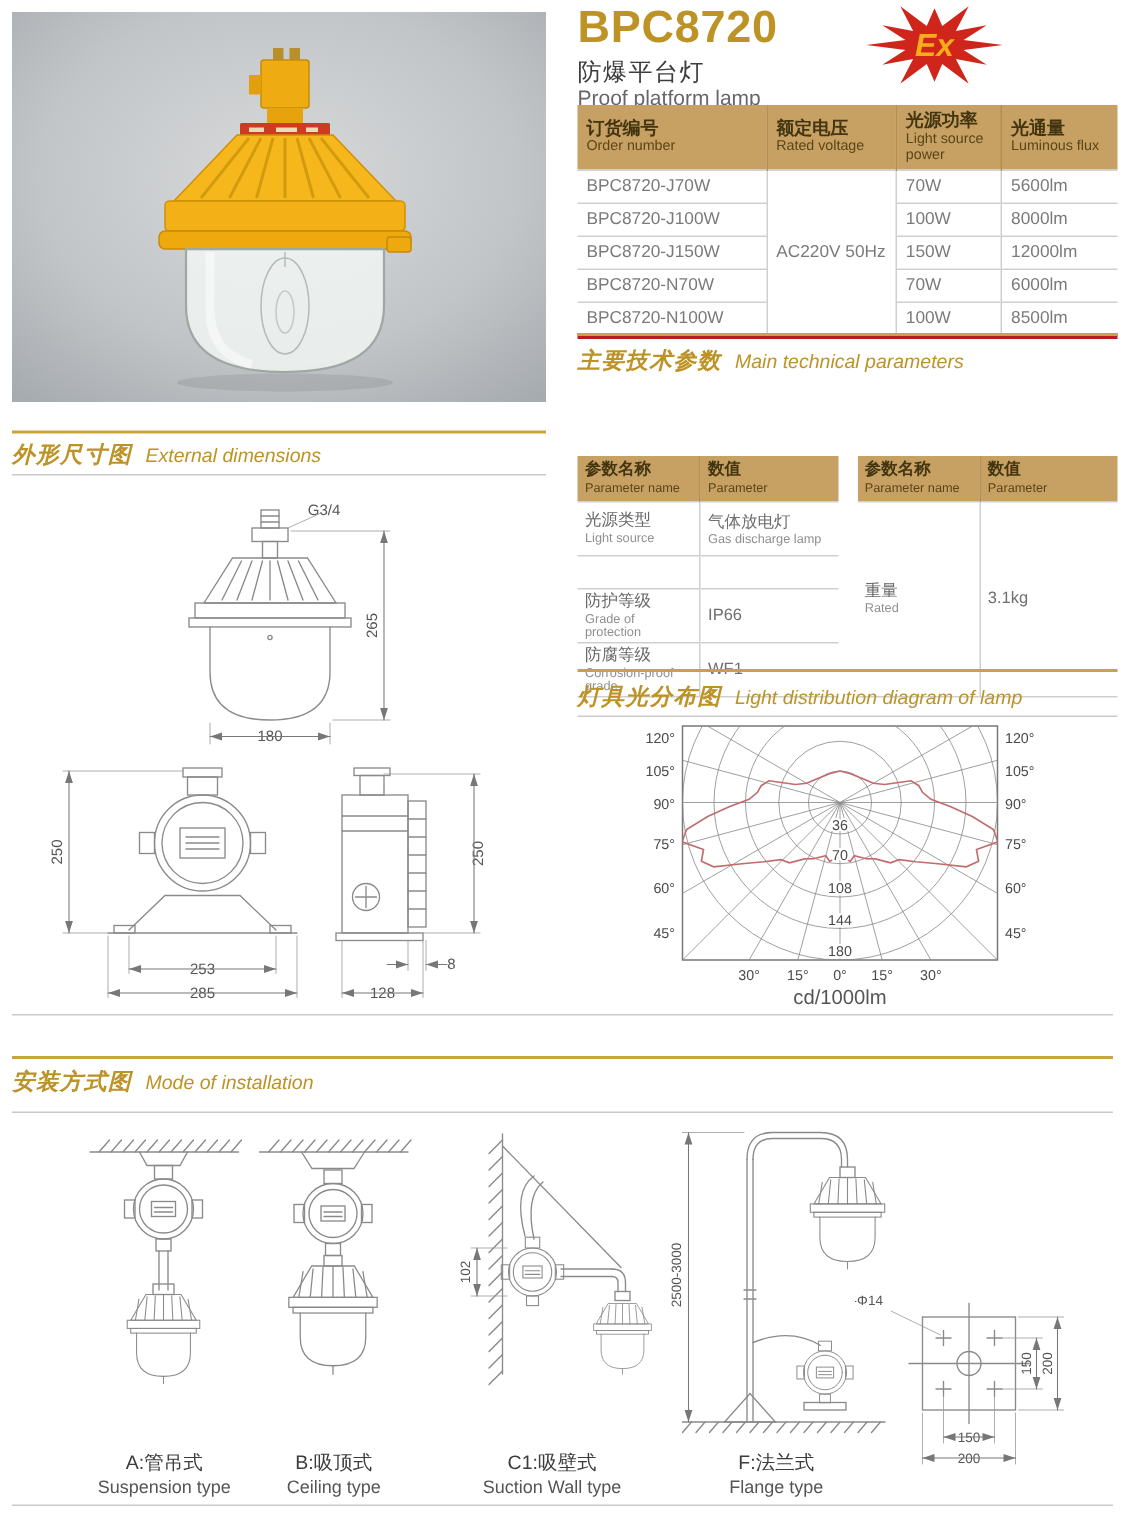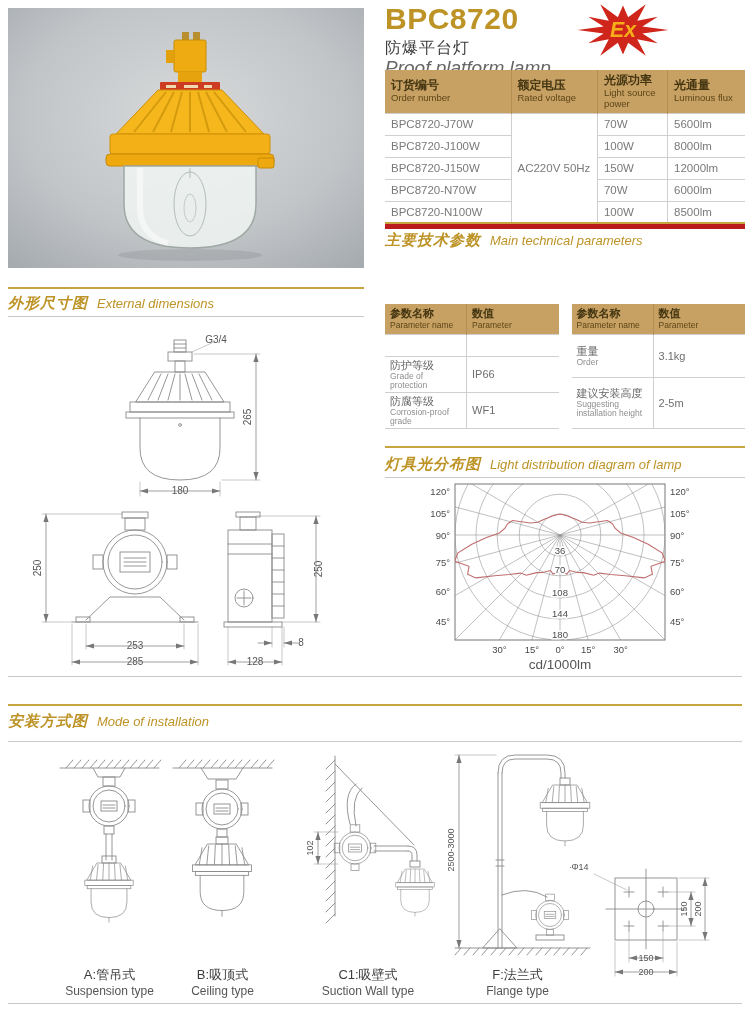--- a/index.html
+++ b/index.html
@@ -8,28 +8,28 @@
   *{box-sizing:border-box;}
   html,body{margin:0;padding:0;}
   body{width:750px;height:1015px;background:#fff;position:relative;overflow:hidden;
        font-family:"Liberation Sans","DejaVu Sans",sans-serif;}
   .abs{position:absolute;}
   .rule-gold{height:2px;background:var(--rule);}
   .rule-thin{height:1px;background:#c9c9c9;}
 
   h1.model{margin:0;font-size:30px;font-weight:bold;color:var(--gold);letter-spacing:.5px;}
   .subtitle-cn{font-size:16px;color:#3d3d3d;letter-spacing:1px;}
-  .subtitle-en{font-size:19px;color:#666;font-style:italic;}
+  .subtitle-en{font-size:14px;color:#666;}
 
   .sec-title{display:flex;align-items:baseline;gap:9px;white-space:nowrap;font-style:italic;}
   .st-cn{font-size:15px;font-weight:bold;color:var(--gold);letter-spacing:1px;}
   .st-en{font-size:13px;color:var(--gold);}
 
   table{border-collapse:collapse;table-layout:fixed;}
-  #order-table{width:360px;border-bottom:7px solid #b91c1c;}
+  #order-table{width:360px;border-bottom:4px solid #b91c1c;}
   #order-table th, .ptable th{background:var(--tan);text-align:left;font-weight:normal;
       padding:3px 6px;border-left:1px solid #b austen;}
   #order-table th{border-left:1px solid #b29055;}
   #order-table th:first-child, .ptable th:first-child{border-left:none;}
   .hcn{font-size:12px;font-weight:bold;color:#443511;line-height:1.25;}
   .hen{font-size:9.5px;color:#5c4517;line-height:1.15;}
   #order-table td{font-size:11.5px;color:#7a7a7a;padding:4px 6px;border-top:1px solid #cfcfcf;height:22px;}
   .c-volt,.c-power,.c-flux{border-left:1px solid #cfcfcf;}
   .c-volt{font-size:12px;color:#707070;}
 
@@ -310,20 +310,30 @@
             <div class="hcn">参数名称</div>
             <div class="hen">Parameter name</div>
           </th>
       <th>
             <div class="hcn">数值</div>
             <div class="hen">Parameter</div>
           </th>
     </tr>
       </thead>
     <tbody id="tp-left">
+        <tr style="height: 36px;">
+          <td class="p-name">
+            <div class="p-cn">光源类型</div>
+            <div class="p-en">Light source</div>
+          </td>
+          <td class="p-val">
+            <div>气体放电灯</div>
+            <div class="p-en">Gas discharge lamp</div>
+          </td>
+        </tr>
         <tr style="height: 22px;">
           <td class="p-name">
             <div class="p-cn"></div>
             <div class="p-en"></div>
           </td>
           <td class="p-val">
             <div></div>
           </td>
         </tr>
         <tr style="height: 30px;">
@@ -360,33 +370,24 @@
       <th>
             <div class="hcn">数值</div>
             <div class="hen">Parameter</div>
           </th>
     </tr>
       </thead>
     <tbody id="tp-right">
         <tr style="height: 34px;">
           <td class="p-name">
             <div class="p-cn">重量</div>
-            <div class="p-en">Order</div>
+            <div class="p-en">Rated</div>
           </td>
           <td class="p-val">
             <div>3.1kg</div>
-          </td>
-        </tr>
-        <tr style="height: 40px;">
-          <td class="p-name">
-            <div class="p-cn">建议安装高度</div>
-            <div class="p-en">Suggesting installation height</div>
-          </td>
-          <td class="p-val">
-            <div>2-5m</div>
           </td>
         </tr>
       </tbody>
   </table>
 </div>
 
 <div class="abs rule-gold" style="left:385px;top:446px;width:360px"></div>
 <div class="sec-title abs" style="left:385px;top:455px">
   <span class="st-cn">灯具光分布图</span>
   <span class="st-en">Light distribution diagram of lamp</span>

